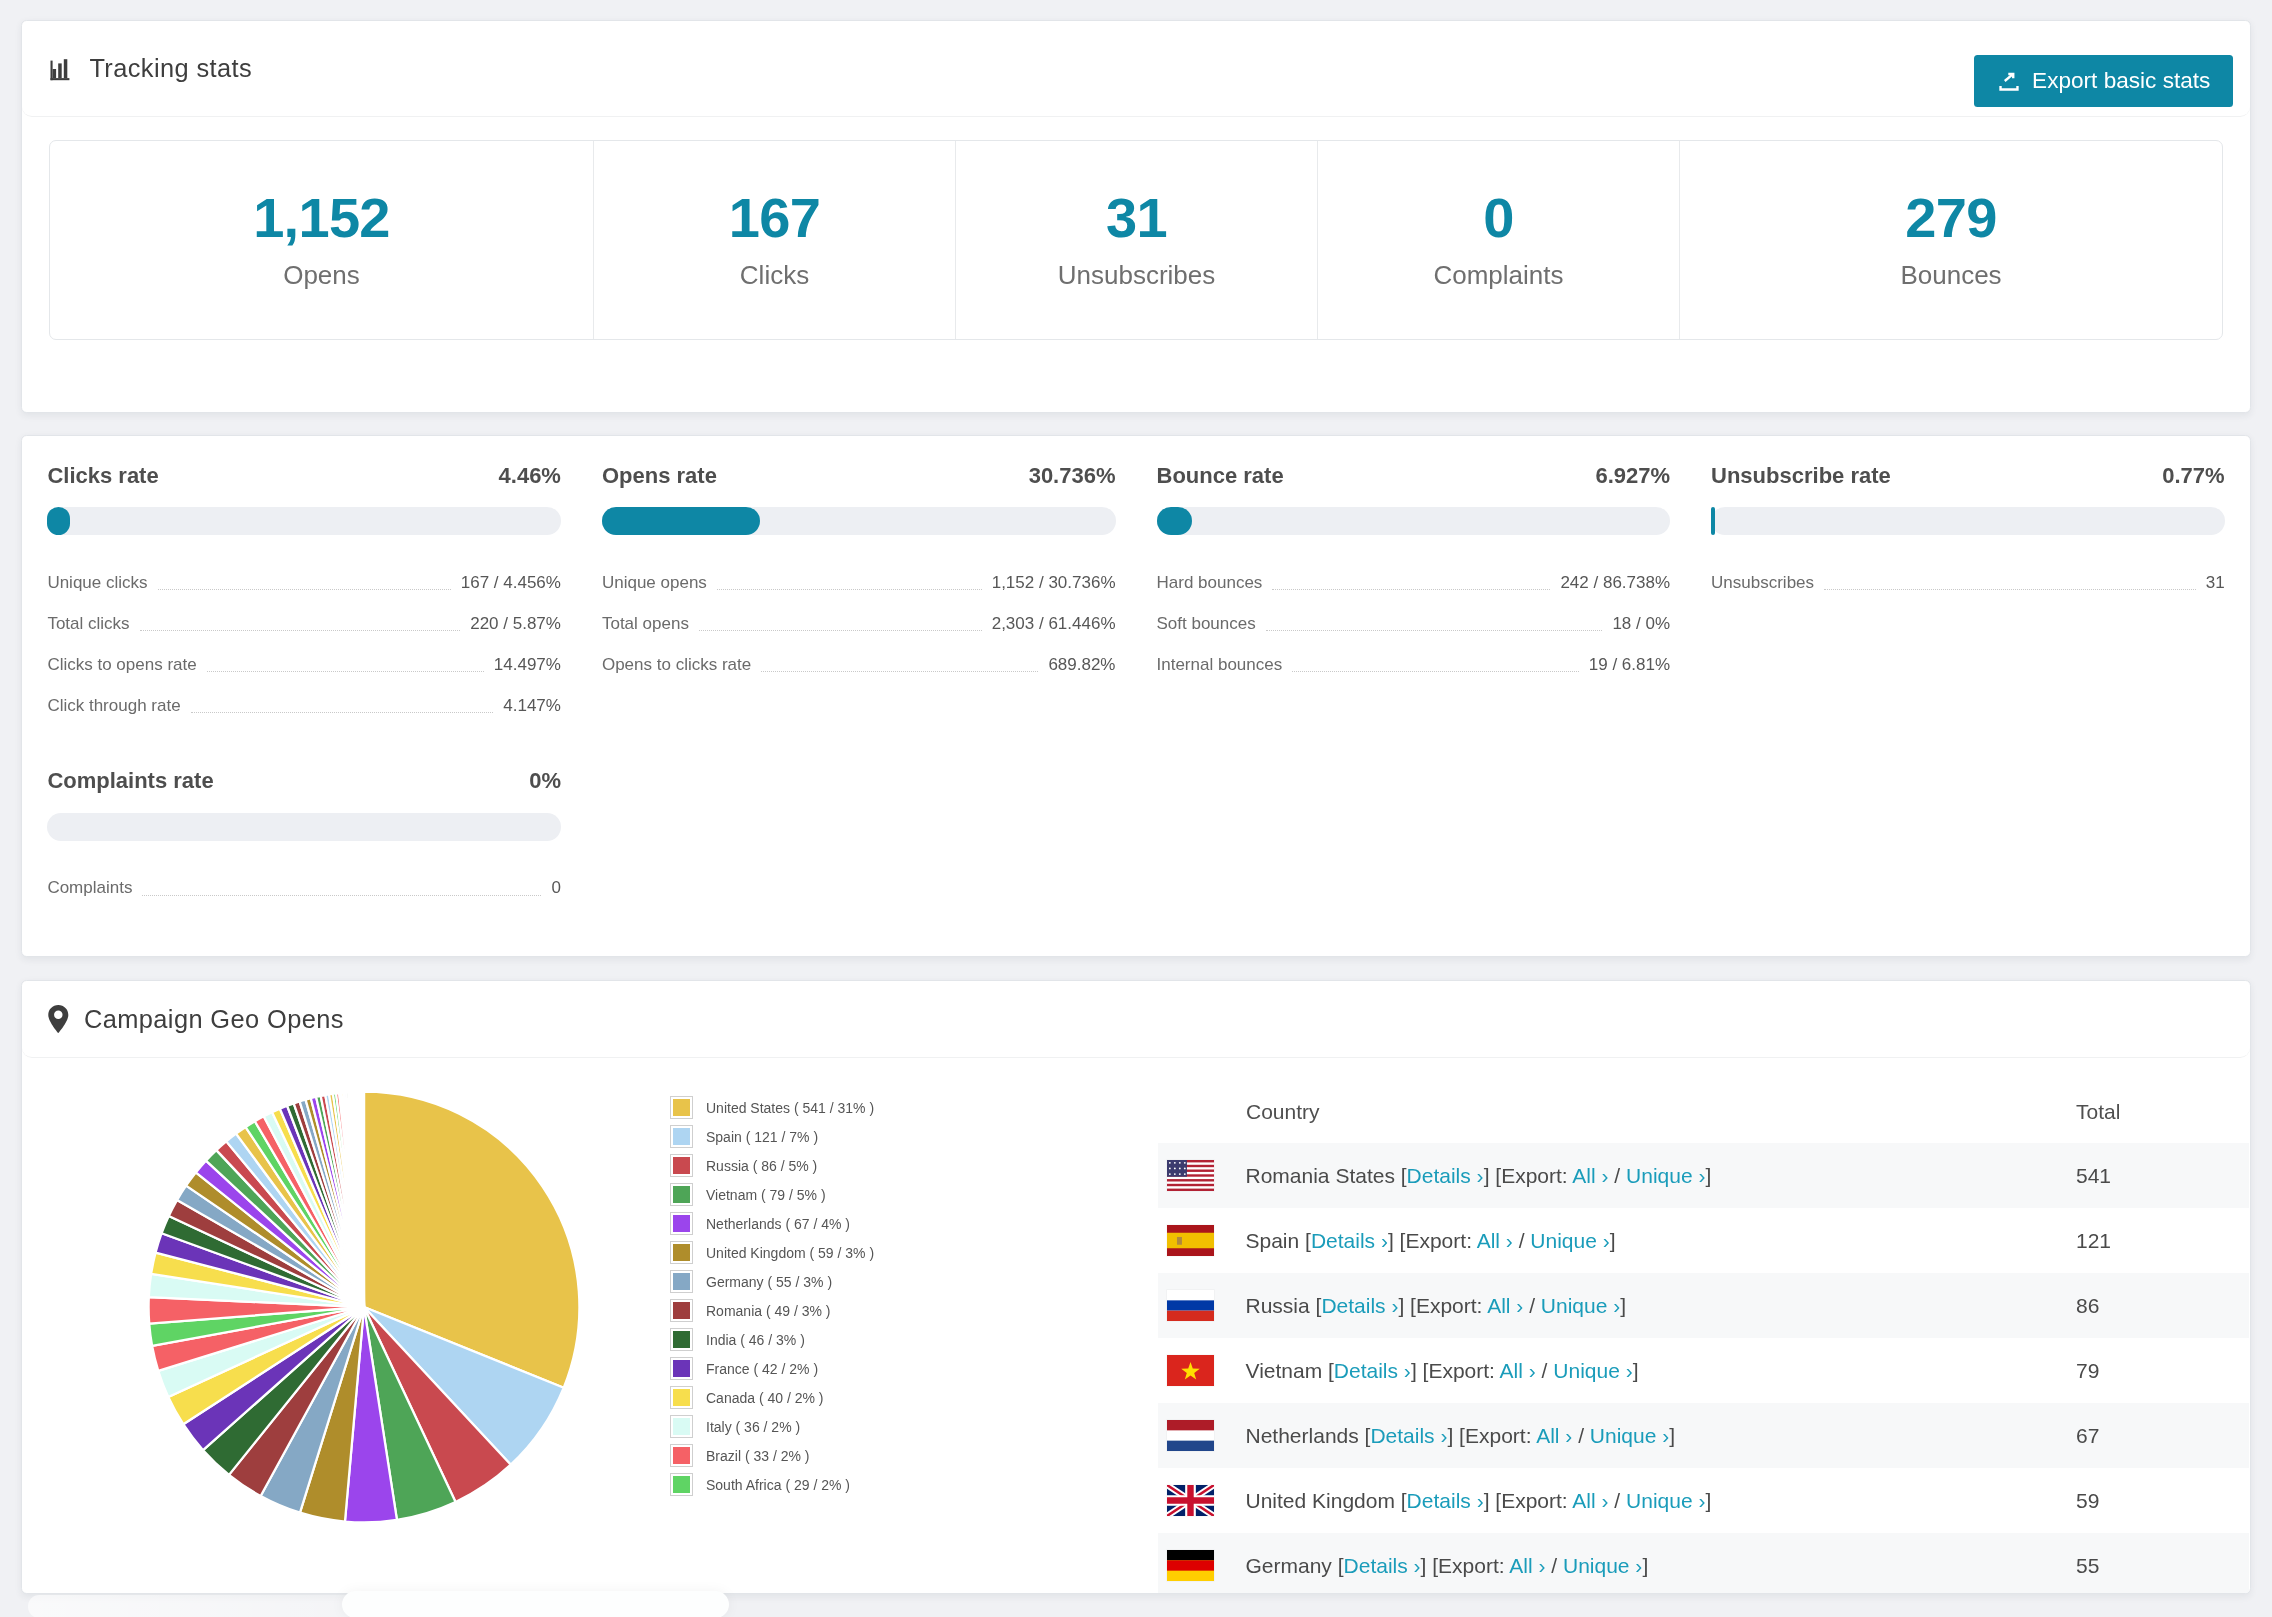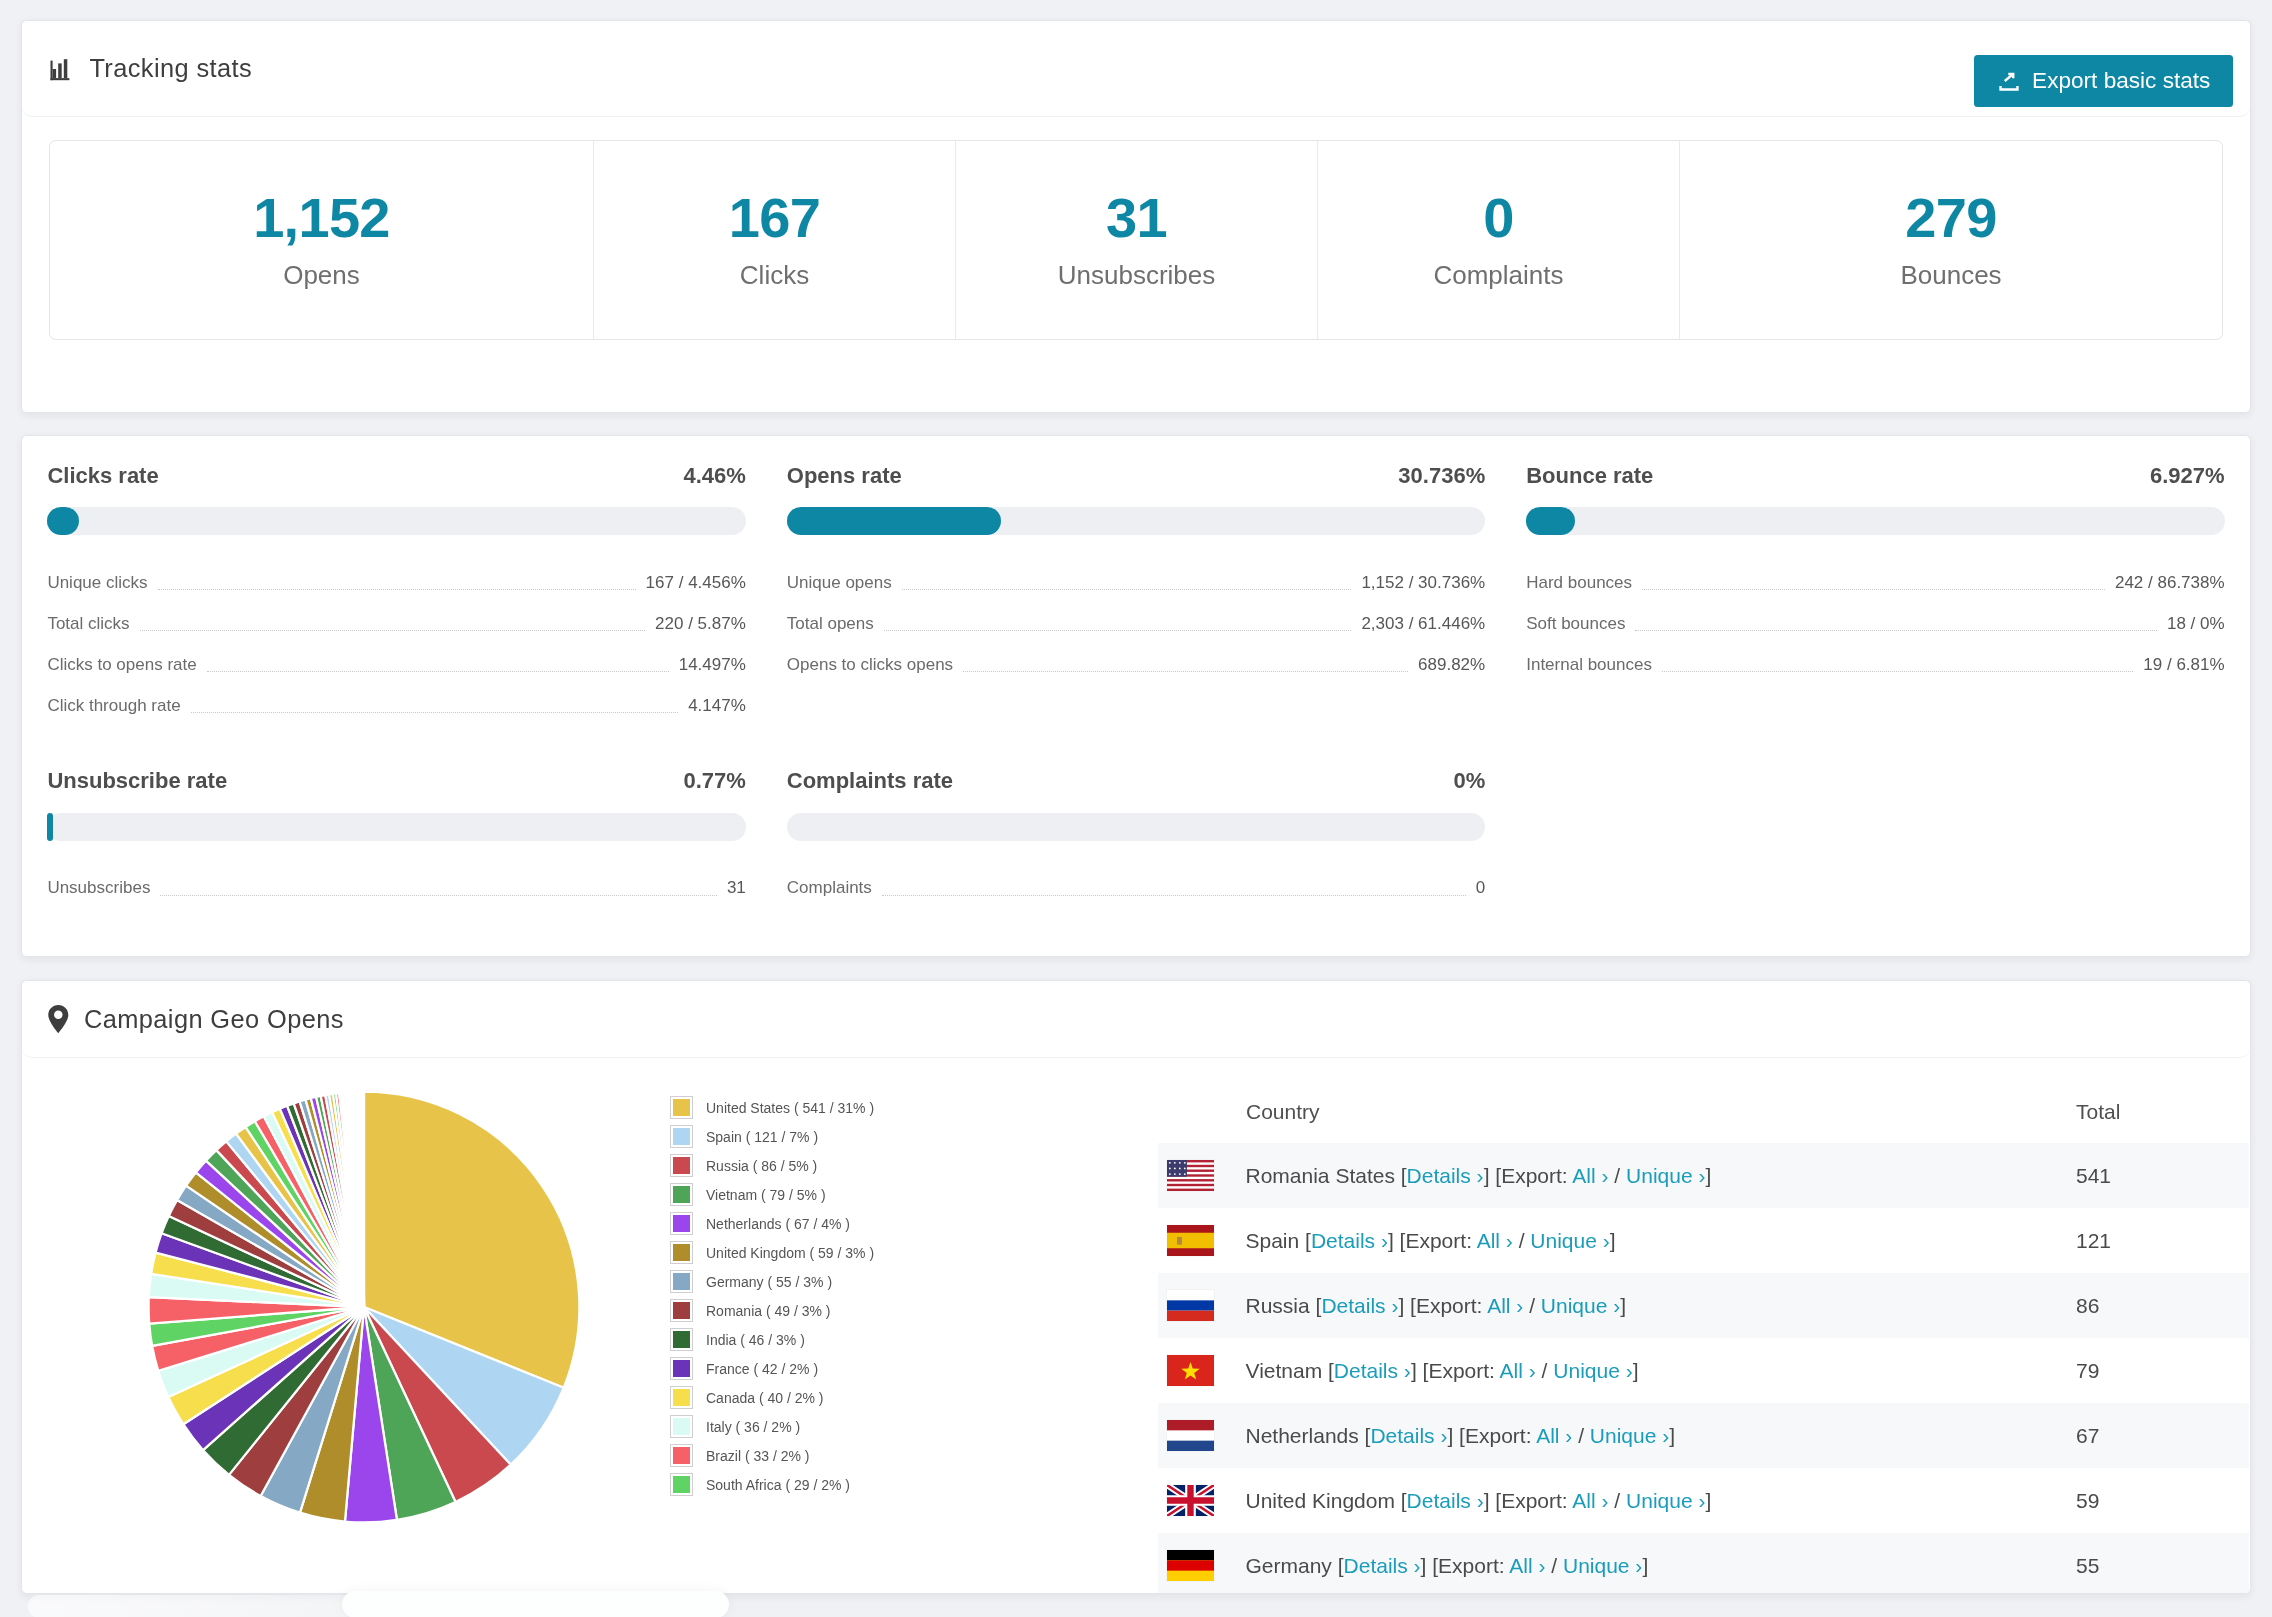--- a/index.html
+++ b/index.html
@@ -46,21 +46,21 @@
     background:#fff;
   }
   .stat-box { display:flex; flex-direction:column; align-items:center; justify-content:center; border-left:0.7px solid #e8eaec; }
   .stat-box:first-child { border-left:none; }
   .stat-value { font-size:56px; font-weight:800; color:#0e87a5; letter-spacing:-0.7px; line-height:1; }
   .stat-label { font-size:26px; color:#6f6f6f; margin-top:14px; }
 
   
   #rates-grid {
     position:absolute; left:25.4px; right:25.4px; top:27px;
-    display:grid; grid-template-columns:1fr 1fr 1fr;
+    display:grid; grid-template-columns:1fr 1fr 1fr 1fr;
     column-gap:41px; row-gap:42px;
   }
   .rate-head { display:flex; justify-content:space-between; align-items:baseline; }
   .rate-title { font-size:22px; font-weight:bold; color:#4e4e4e; }
   .rate-value { font-size:22px; font-weight:bold; color:#4e4e4e; }
   .rate-bar { margin-top:18.4px; height:28px; background:#edeff3; border-radius:14px; position:relative; }
   .rate-fill { position:absolute; left:0; top:0; bottom:0; background:#0e87a5; border-radius:14px; }
   .rate-rows { margin-top:27px; }
   .rate-row { display:flex; align-items:center; height:41px; font-size:17px;justify-content:center; }
   .rr-label { color:#6b6b6b; white-space:nowrap; }
@@ -200,21 +200,21 @@
               <span class="rr-label">Unique opens</span>
               <span class="rr-dots"></span>
               <span class="rr-value">1,152 / 30.736%</span>
             </div>
             <div class="rate-row">
               <span class="rr-label">Total opens</span>
               <span class="rr-dots"></span>
               <span class="rr-value">2,303 / 61.446%</span>
             </div>
             <div class="rate-row">
-              <span class="rr-label">Opens to clicks opens</span>
+              <span class="rr-label">Opens to clicks rate</span>
               <span class="rr-dots"></span>
               <span class="rr-value">689.82%</span>
             </div>
           </div>
         </div>
         <div class="rate-block">
           <div class="rate-head">
             <span class="rate-title">Bounce rate</span>
             <span class="rate-value">6.927%</span>
           </div>

